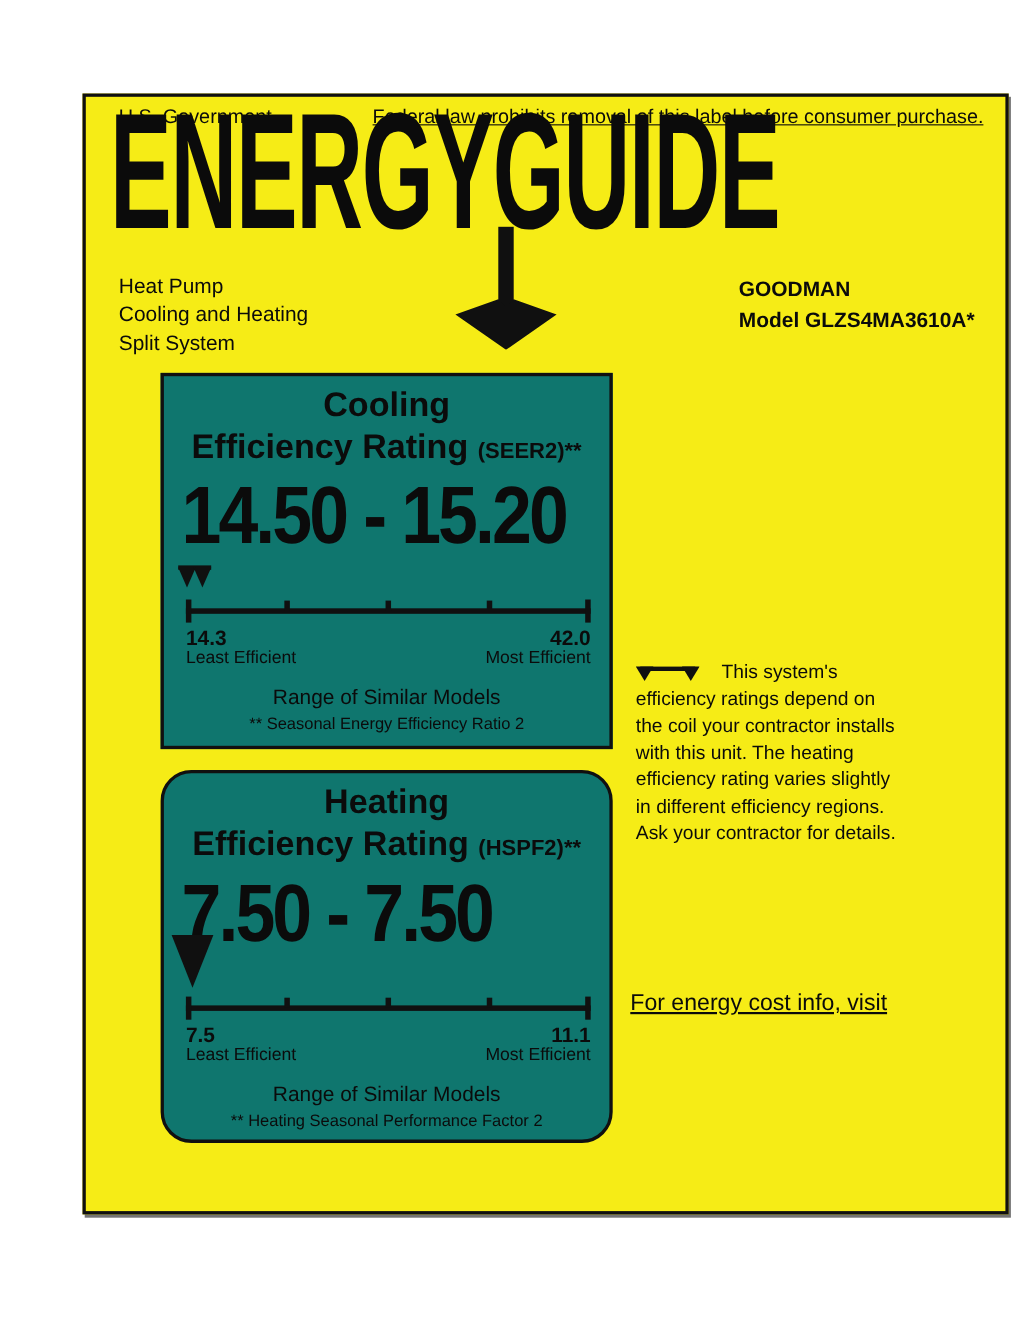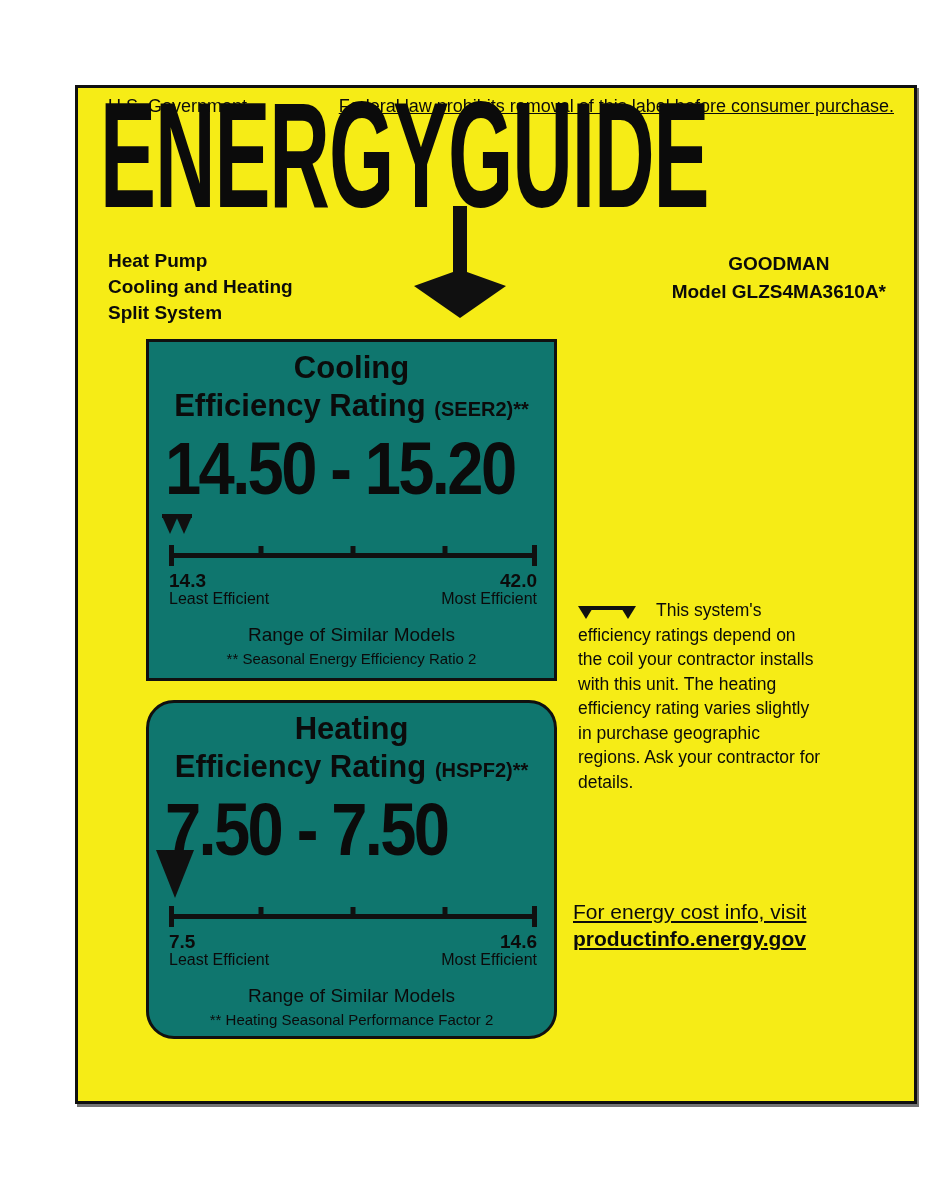--- a/index.html
+++ b/index.html
@@ -6,23 +6,23 @@
   *{box-sizing:border-box;}
   .page{position:relative;width:927px;height:1200px;background:#ffffff;overflow:hidden;
         font-family:"Liberation Sans",sans-serif;color:#0b0b0b;}
   .label{position:absolute;left:75px;top:85px;width:842px;height:1019px;
          background:#f6ec16;border:3px solid #101010;box-shadow:2px 3px 0 rgba(0,0,0,.55);}
   .gov{position:absolute;left:30px;top:8px;font-size:18px;}
   .federal{position:absolute;right:20px;top:8px;font-size:18px;text-decoration:underline;}
   .logo{position:absolute;left:22px;top:-8px;font-size:150px;font-weight:bold;line-height:1;
         white-space:nowrap;transform:scaleX(0.56);transform-origin:0 50%;letter-spacing:-2px;}
   .logo-arrow{position:absolute;left:322px;top:118px;}
-  .prod-left{position:absolute;left:30px;top:160px;font-size:19px;font-weight:bold;line-height:26px;}
+  .prod-left{position:absolute;left:30px;top:160px;font-size:19px;font-weight:normal;line-height:26px;}
   .prod-right{position:absolute;right:28px;top:162px;font-size:19px;font-weight:bold;
-              line-height:28px;text-align:center;}
+              line-height:28px;text-align:left;}
   .ebox{position:absolute;left:68px;width:411px;background:#0f766e;border:3px solid #101010;}
   .ebox.cooling{top:251px;height:342px;}
   .ebox.heating{top:612px;height:339px;border-radius:28px;}
   .ebox-title{position:absolute;left:0;width:100%;text-align:center;font-size:31px;font-weight:bold;}
   .ebox-title.t1{top:8px;}
   .ebox-rating{top:46px;}
   .ebox-rating .code{font-size:20px;}
   .ebox-value{position:absolute;left:16px;top:88px;font-size:74px;font-weight:bold;line-height:1.05;
               letter-spacing:-3px;white-space:nowrap;transform:scaleX(0.88);transform-origin:0 0;}
   .marker2{position:absolute;left:12px;top:170px;}
@@ -107,21 +107,21 @@
     </div>
 
     <div class="note">
       <span class="nmark">
         <svg width="58" height="16" viewBox="0 0 58 16">
           <rect x="4" y="2" width="50" height="4" fill="#101010"></rect>
           <polygon points="0,2 16,2 8,15" fill="#101010"></polygon>
           <polygon points="42,2 58,2 50,15" fill="#101010"></polygon>
         </svg>
       </span>
-      <span>This system's efficiency ratings depend on the coil your contractor installs with this unit.  The heating efficiency rating varies slightly in purchase geographic regions. Ask your contractor for details.</span>
+      <span>This system's efficiency ratings depend on the coil your contractor installs with this unit.  The heating efficiency rating varies slightly in different efficiency regions. Ask your contractor for details.</span>
     </div>
 
     <div class="ebox heating">
       <div class="ebox-title t1">Heating</div>
       <div class="ebox-title ebox-rating"><span>Efficiency Rating</span> <span class="code">(HSPF2)**</span></div>
       <div class="ebox-value">7.50 - 7.50</div>
 
       <div class="marker1">
         <svg width="40" height="50" viewBox="0 0 40 50">
           <polygon points="1,1 39,1 20,49" fill="#101010"></polygon>
@@ -130,31 +130,30 @@
 
       <div class="scale">
         <div class="line"></div>
         <div class="cap l"></div>
         <div class="cap r"></div>
         <div class="tick" style="left:25%"></div>
         <div class="tick" style="left:50%"></div>
         <div class="tick" style="left:75%"></div>
         <div class="nums">
           <span>7.5</span>
-          <span>14.6</span>
+          <span>11.1</span>
         </div>
         <div class="caps">
           <span>Least Efficient</span>
           <span>Most Efficient</span>
         </div>
       </div>
 
       <div class="similar">Range of Similar Models</div>
       <div class="footnote">** Heating Seasonal Performance Factor 2</div>
     </div>
 
     <div class="footer">
       <div>For energy cost info, visit</div>
-      <div class="site">productinfo.energy.gov</div>
     </div>
 
   </div>
 </div>
 
 </body></html>

